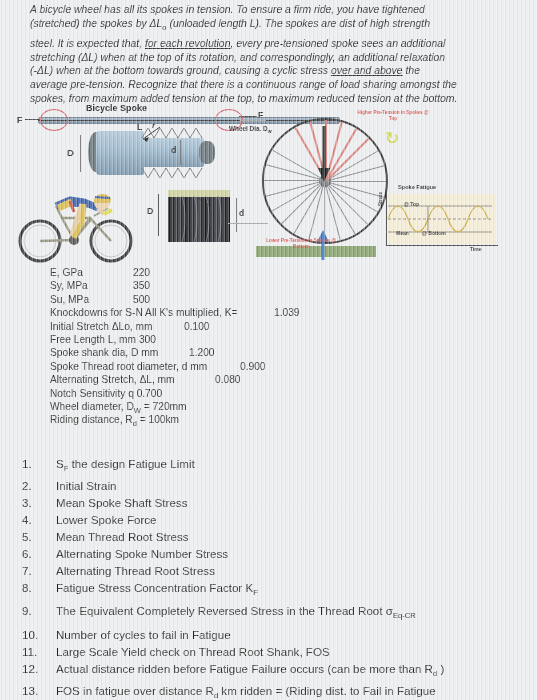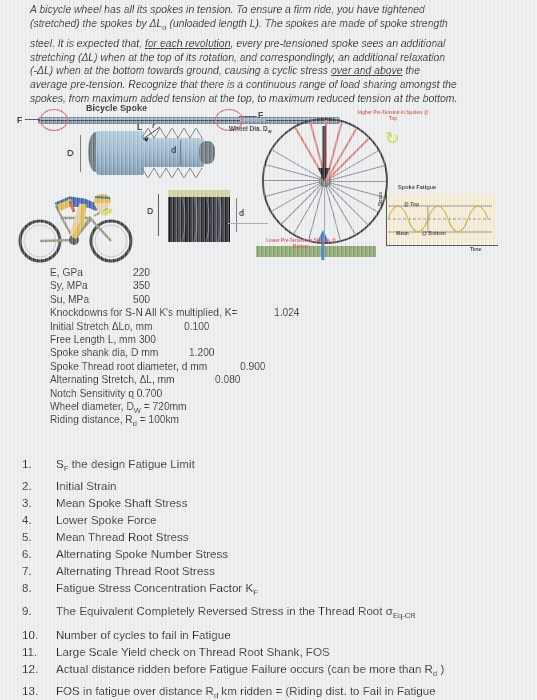--- a/index.html
+++ b/index.html
@@ -88,21 +88,21 @@
   #qs .num{position:absolute;left:0;width:30px;text-align:left;}
   #qs .q.wide{margin-bottom:2px;}
 </style>
 </head>
 <body>
 
 <div id="sheet">
 
   <div class="intro">
     <p>A bicycle wheel has all its spokes in tension. To ensure a firm ride, you have tightened</p>
-    <p><span>(stretched) the spokes by </span>Δ<span>L</span><sub>o</sub><span> (unloaded length L). The spokes are made of spoke strength</span></p>
+    <p><span>(stretched) the spokes by </span>Δ<span>L</span><sub>o</sub><span> (unloaded length L). The spokes are dist of high strength</span></p>
     <div class="gap"></div>
     <p><span>steel. It is expected that, </span><span class="u">for each revolution</span><span>, every pre-tensioned spoke sees  an additional</span></p>
     <p>stretching (ΔL) when at the top of its rotation, and correspondingly,  an additional  relaxation</p>
     <p><span>(-ΔL) when at the bottom towards ground, causing a cyclic stress </span><span class="u">over and above</span><span> the</span></p>
     <p>average pre-tension. Recognize that there is a continuous range of load sharing amongst the</p>
     <p>spokes, from maximum added tension at the top, to maximum reduced tension at the bottom.</p>
   </div>
 
   <div id="figures">
 
@@ -242,21 +242,21 @@
       <div class="flab" style="left:18px;top:46px;">Mean</div>
       <div class="flab" style="left:44px;top:46px;">@ Bottom</div>
     </div>
 
   </div>
 
   <div id="data">
     <div class="row"><span>E, GPa</span><span class="val" style="left:83px">220</span></div>
     <div class="row"><span>Sy, MPa</span><span class="val" style="left:83px">350</span></div>
     <div class="row"><span>Su, MPa</span><span class="val" style="left:83px">500</span></div>
-    <div class="row"><span>Knockdowns for S-N All K's multiplied, K=</span><span class="val" style="left:224px">1.024</span></div>
+    <div class="row"><span>Knockdowns for S-N All K's multiplied, K=</span><span class="val" style="left:224px">1.039</span></div>
     <div class="row"><span>Initial Stretch ΔLo, mm</span><span class="val" style="left:134px">0.100</span></div>
     <div class="row"><span>Free Length L, mm  300</span></div>
     <div class="row"><span>Spoke shank dia, D mm</span><span class="val" style="left:139px">1.200</span></div>
     <div class="row"><span>Spoke Thread root diameter, d mm</span><span class="val" style="left:190px">0.900</span></div>
     <div class="row"><span>Alternating Stretch, ΔL, mm</span><span class="val" style="left:165px">0.080</span></div>
     <div class="row"><span>Notch Sensitivity q  0.700</span></div>
     <div class="row"><span>Wheel diameter, D</span><sub>W</sub><span> = 720mm</span></div>
     <div class="row"><span>Riding distance, R</span><sub>d</sub><span> = 100km</span></div>
   </div>
 

